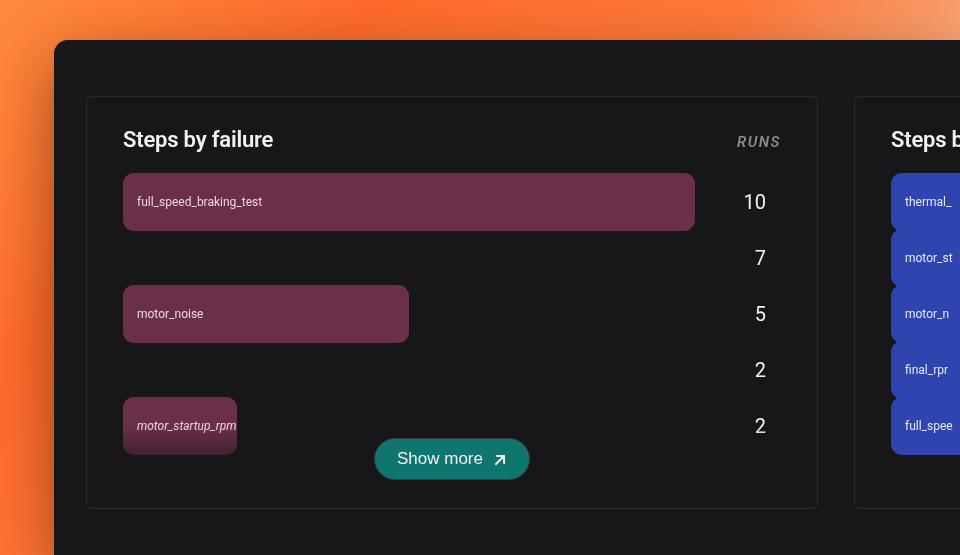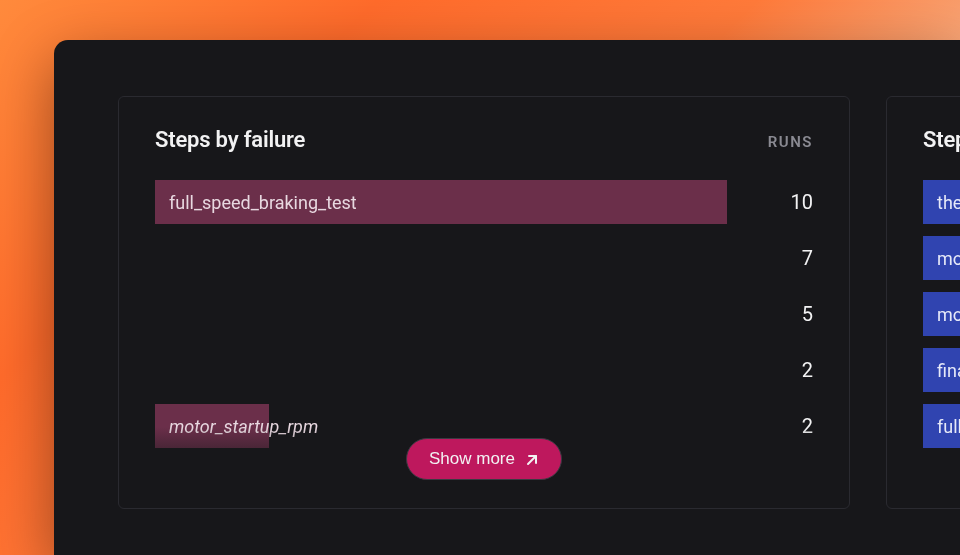--- a/index.html
+++ b/index.html
@@ -15,21 +15,21 @@
     left: 54px;
     right: 0;
     bottom: 0;
     background: #17171a;
     border-radius: 14px 0 0 0;
     box-shadow: 0 20px 60px rgba(0,0,0,0.4);
     overflow: hidden;
   }
   .content-row {
     display: flex;
-    padding: 56px 0 0 64px;
+    padding: 56px 0 0 32px;
     gap: 0;
   }
   .panel {
     border: 1px solid #2a2a30;
     border-radius: 6px;
     padding: 30px 36px 48px 36px;
     position: relative;
   }
   .panel-left {
     width: 732px;
@@ -50,44 +50,45 @@
     color: #f2f2f3;
     font-size: 22px;
     font-weight: 600;
     letter-spacing: -0.2px;
   }
   .runs-label {
     color: #8a8a92;
     font-size: 15px;
     font-weight: 600;
     letter-spacing: 1.5px;
+    font-style: italic;
   }
   .bar-row {
     position: relative;
     height: 44px;
     margin-bottom: 12px;
     display: flex;
     align-items: center;
   }
   .bar {
-    height: 44px;
-    border-radius: 0;
+    height: 58px;
+    border-radius: 11px;
     display: flex;
     align-items: center;
     padding-left: 14px;
     color: #e8d8e0;
-    font-size: 18px;
+    font-size: 12px;
     font-weight: 400;
     white-space: nowrap;
   }
   .bar-purple { background: #6b2f4a; }
   .bar-blue   { background: #3044b0; color: #e6e9f8; }
   .bar-count {
     position: absolute;
-    right: 0;
+    right: 15px;
     color: #f2f2f3;
     font-size: 20px;
     font-weight: 400;
   }
   .show-more-wrap {
     position: absolute;
     left: 50%;
     transform: translateX(-50%);
     bottom: 28px;
     display: flex;
@@ -100,21 +101,21 @@
     bottom: 1px;
     height: 80px;
     background: linear-gradient(to bottom, rgba(23,23,26,0) 0%, rgba(23,23,26,0.9) 60%, #17171a 100%);
     pointer-events: none;
     border-radius: 0 0 6px 6px;
   }
   .show-more {
     display: inline-flex;
     align-items: center;
     gap: 10px;
-    background: #be185d;
+    background: #0f766e;
     border: 1px solid #3a3a42;
     color: #f2f2f3;
     font-size: 17px;
     font-weight: 500;
     padding: 10px 22px;
     border-radius: 999px;
     cursor: pointer;
   }
   .arrow-icon {
     width: 14px; height: 14px;
@@ -134,20 +135,21 @@
       </div>
       <div id="left-bars">
           <div class="bar-row">
             <div class="bar bar-purple" style="width: 572px;">full_speed_braking_test</div>
             <div class="bar-count">10</div>
           </div>
           <div class="bar-row">
             <div class="bar-count">7</div>
           </div>
           <div class="bar-row">
+            <div class="bar bar-purple" style="width: 286px;">motor_noise</div>
             <div class="bar-count">5</div>
           </div>
           <div class="bar-row">
             <div class="bar-count">2</div>
           </div>
           <div class="bar-row">
             <div class="bar bar-purple" style="width: 114px; font-style: italic;">motor_startup_rpm</div>
             <div class="bar-count">2</div>
           </div>
         </div>

